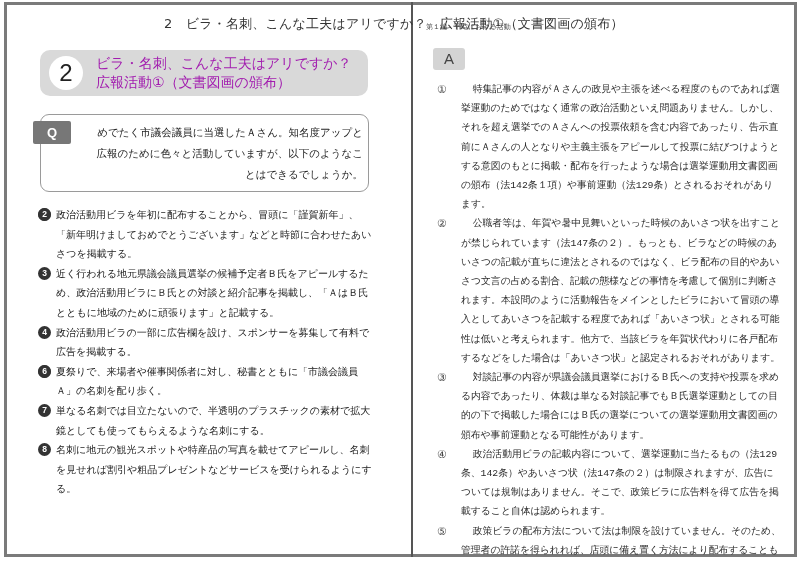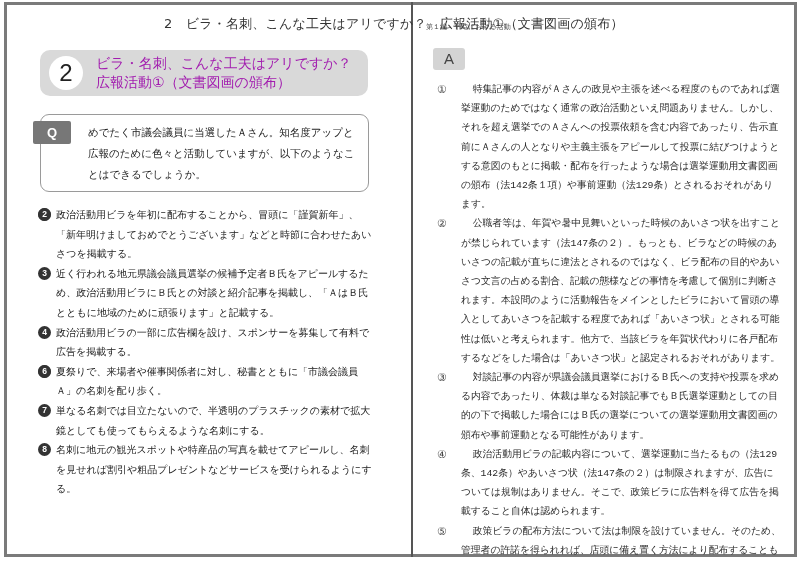--- a/index.html
+++ b/index.html
@@ -14,21 +14,21 @@
   
   .running-head-left { position:absolute; left:120px; top:15px; font-size:13px; color:#333; white-space:nowrap; letter-spacing:0.2px;margin-left:44px; }
   .chapter-banner { position:absolute; left:40px; top:50px; width:328px; height:46px; background:#d9d9d9; border-radius:10px; }
   .chapter-num { position:absolute; left:9px; top:6px; width:34px; height:34px; border-radius:50%; background:#fff;
                  font-size:24px; line-height:34px; text-align:center; color:#222; font-family:"Liberation Sans", sans-serif; }
   .chapter-title { position:absolute; left:56px; top:4px; font-size:14px; line-height:19px; color:#a21caf; white-space:nowrap; }
 
   .q-box { position:absolute; left:40px; top:114px; width:327px; height:76px; border:1.5px solid #9a9a9a; border-radius:9px; background:#fff; }
   .q-badge { position:absolute; left:33px; top:121px; width:38px; height:23px; background:#777; color:#fff; border-radius:2px;
              font-size:13px; font-weight:bold; text-align:center; line-height:23px; font-family:"Liberation Sans", sans-serif; }
-  .q-text { position:absolute; left:88px; top:122px; width:275px; font-size:10.5px; line-height:21px; color:#222; }
+  .q-text { position:absolute; left:88px; top:122px; width:275px; font-size:10.5px; line-height:21px; color:#222;text-align:right; }
 
   .items { position:absolute; left:38px; top:205px; width:340px; list-style:none; margin:0; padding:0; }
   .item { position:relative; padding-left:18px; font-size:10px; line-height:19.6px; color:#222; }
   .item-num { position:absolute; left:0; top:3px; width:13px; height:13px; border-radius:50%; background:#333; color:#fff;
               font-size:8.5px; line-height:13px; text-align:center; font-weight:bold; font-family:"Liberation Sans", sans-serif; }
 
   
   .running-head-right { position:absolute; left:426px; top:22px; font-size:7px; color:#444; white-space:nowrap; }
   .a-badge { position:absolute; left:433px; top:48px; width:32px; height:22px; background:#d4d4d4; border-radius:3px;
              font-size:15px; text-align:center; line-height:22px; color:#444; font-family:"Liberation Sans", sans-serif; }

